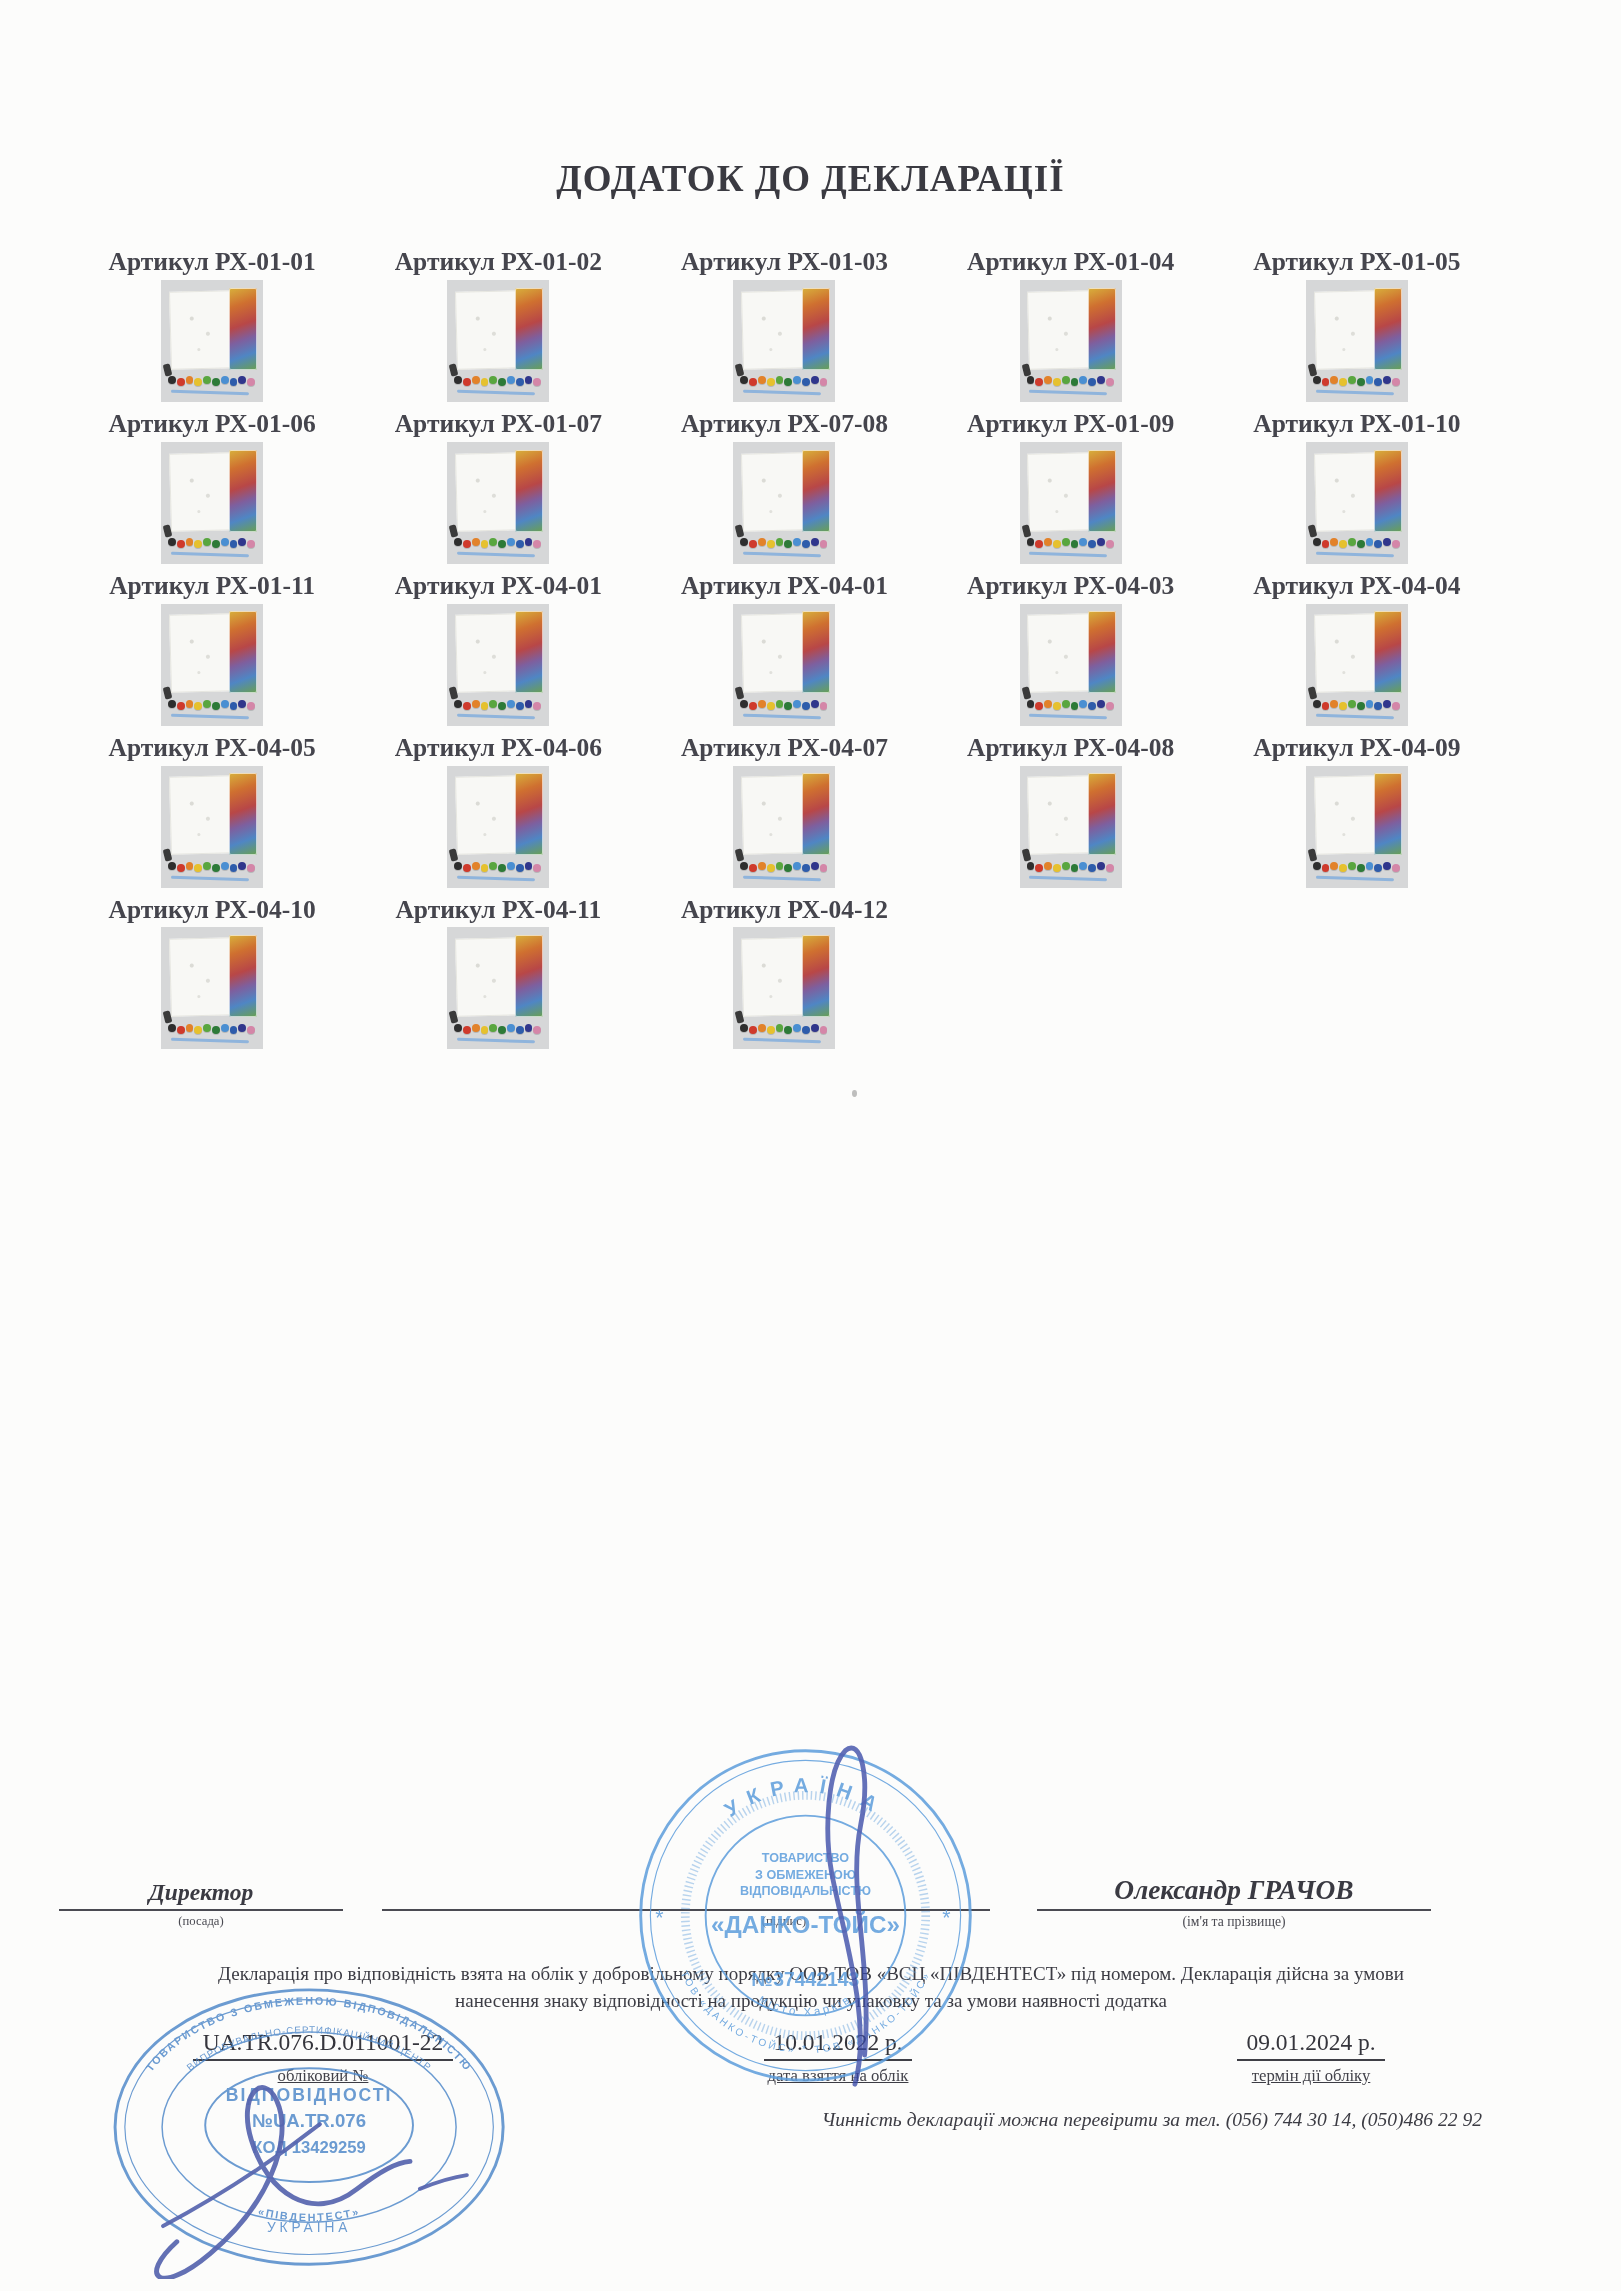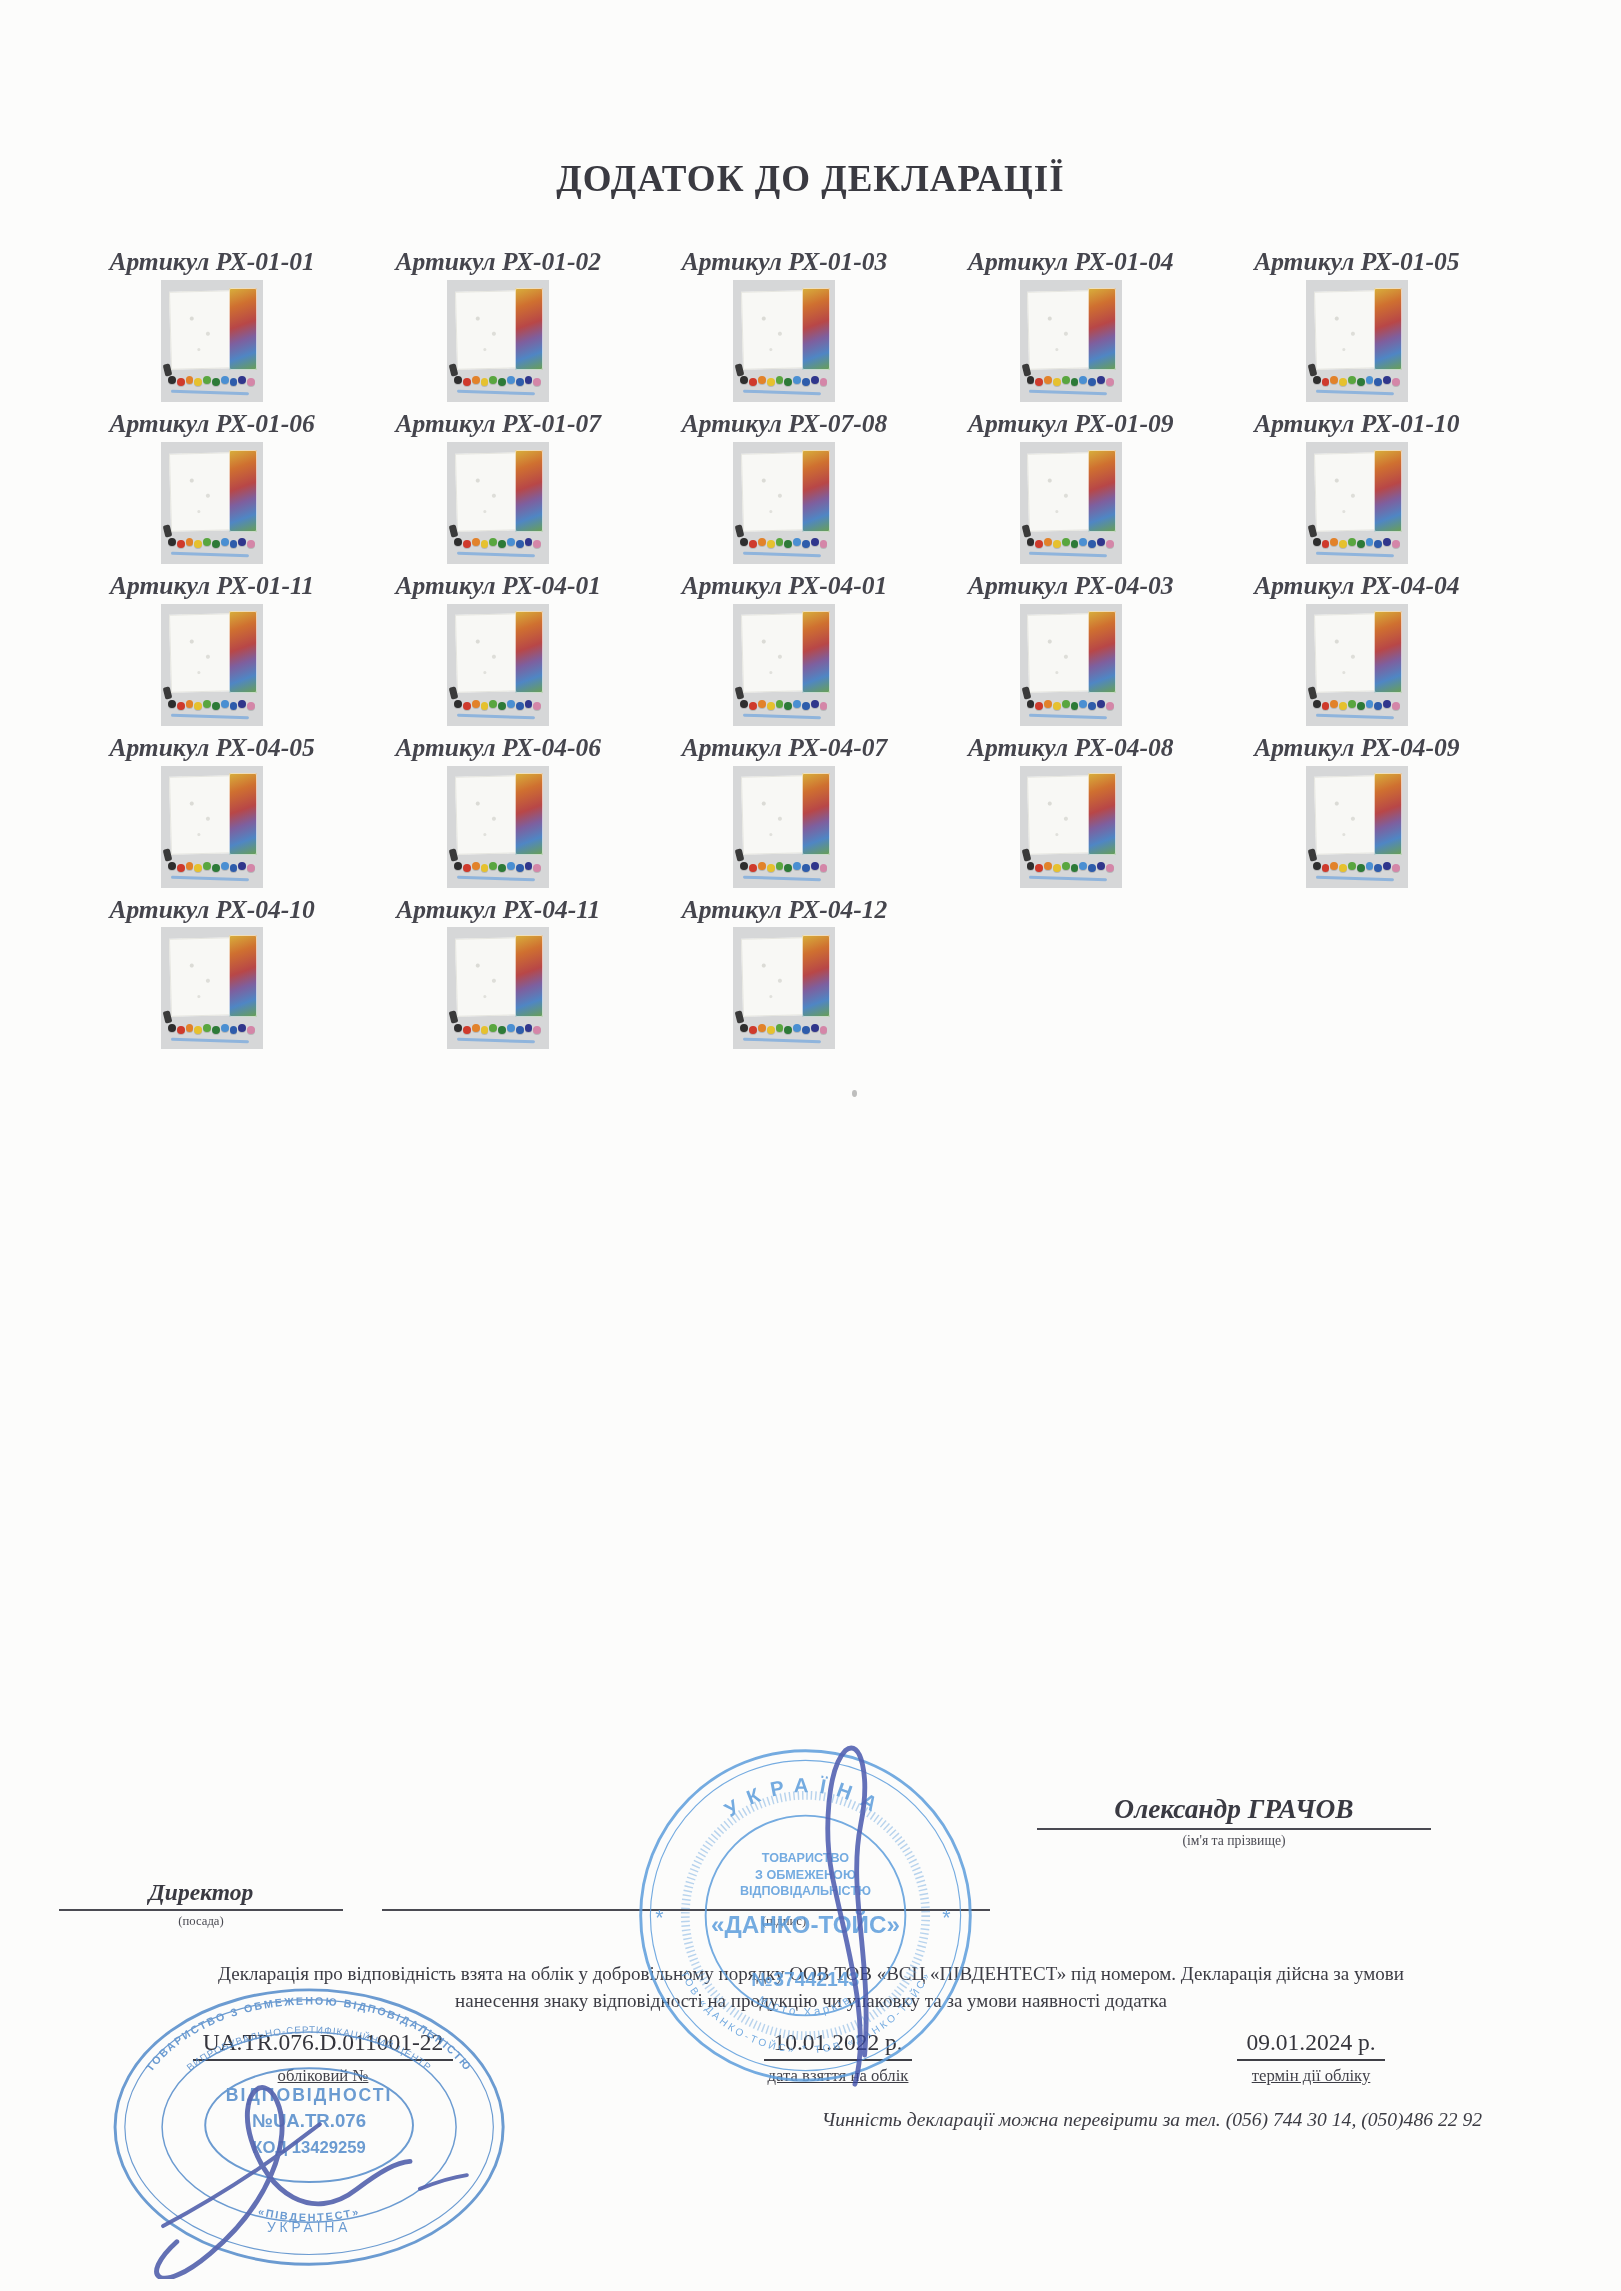--- a/index.html
+++ b/index.html
@@ -14,21 +14,21 @@
   }
   
   .title{
     position:absolute;top:157px;left:0;width:100%;
     text-align:center;font-size:37px;font-weight:bold;
     letter-spacing:1px;color:#3a3a41;margin:0;
   }
   
   .grid{
     position:absolute;top:247px;left:69px;width:1431px;
-    display:grid;grid-template-columns:repeat(5,1fr);row-gap:6.9px;font-style:italic;
+    display:grid;grid-template-columns:repeat(5,1fr);row-gap:6.9px;
   }
   .cell{display:flex;flex-direction:column;align-items:center;height:155px;}
   .cell-label{
     font-size:25.5px;font-weight:bold;color:#45454d;
     line-height:29px;margin-bottom:3.9px;white-space:nowrap;
   }
   .thumb{
     position:relative;width:102px;height:122px;
     background:#d6d7d8;flex:0 0 auto;
   }
@@ -63,21 +63,21 @@
   .sig-name{
     font-weight:bold;font-style:italic;color:#3a3a42;
     height:37px;display:flex;align-items:flex-end;justify-content:center;
     border-bottom:2px solid #4a4a52;padding-bottom:2.9px;box-sizing:border-box;
   }
   .sig-caption{font-size:12.7px;color:#4a4a52;margin-top:2.9px;}
   #sig-left{left:59px;top:1874px;width:284px;}
   #sig-left .sig-name{font-size:23.5px;}
   #sig-mid{left:382px;top:1874px;width:608px;}
   #sig-mid .sig-caption{padding-left:196px;}
-  #sig-right{left:1037px;top:1787px;width:394px;}
+  #sig-right{left:1037px;top:1868px;width:394px;}
   #sig-right .sig-name{font-size:27.4px;height:43px;}
   #sig-right .sig-caption{font-size:13.7px;}
   
   .note{
     position:absolute;top:1960px;left:71px;width:1480px;
     text-align:center;font-size:19px;line-height:27.4px;color:#3c3c44;
   }
   
   .reg-col{position:absolute;top:2029px;width:392px;text-align:center;text-decoration:underline;}
   .reg-value{

